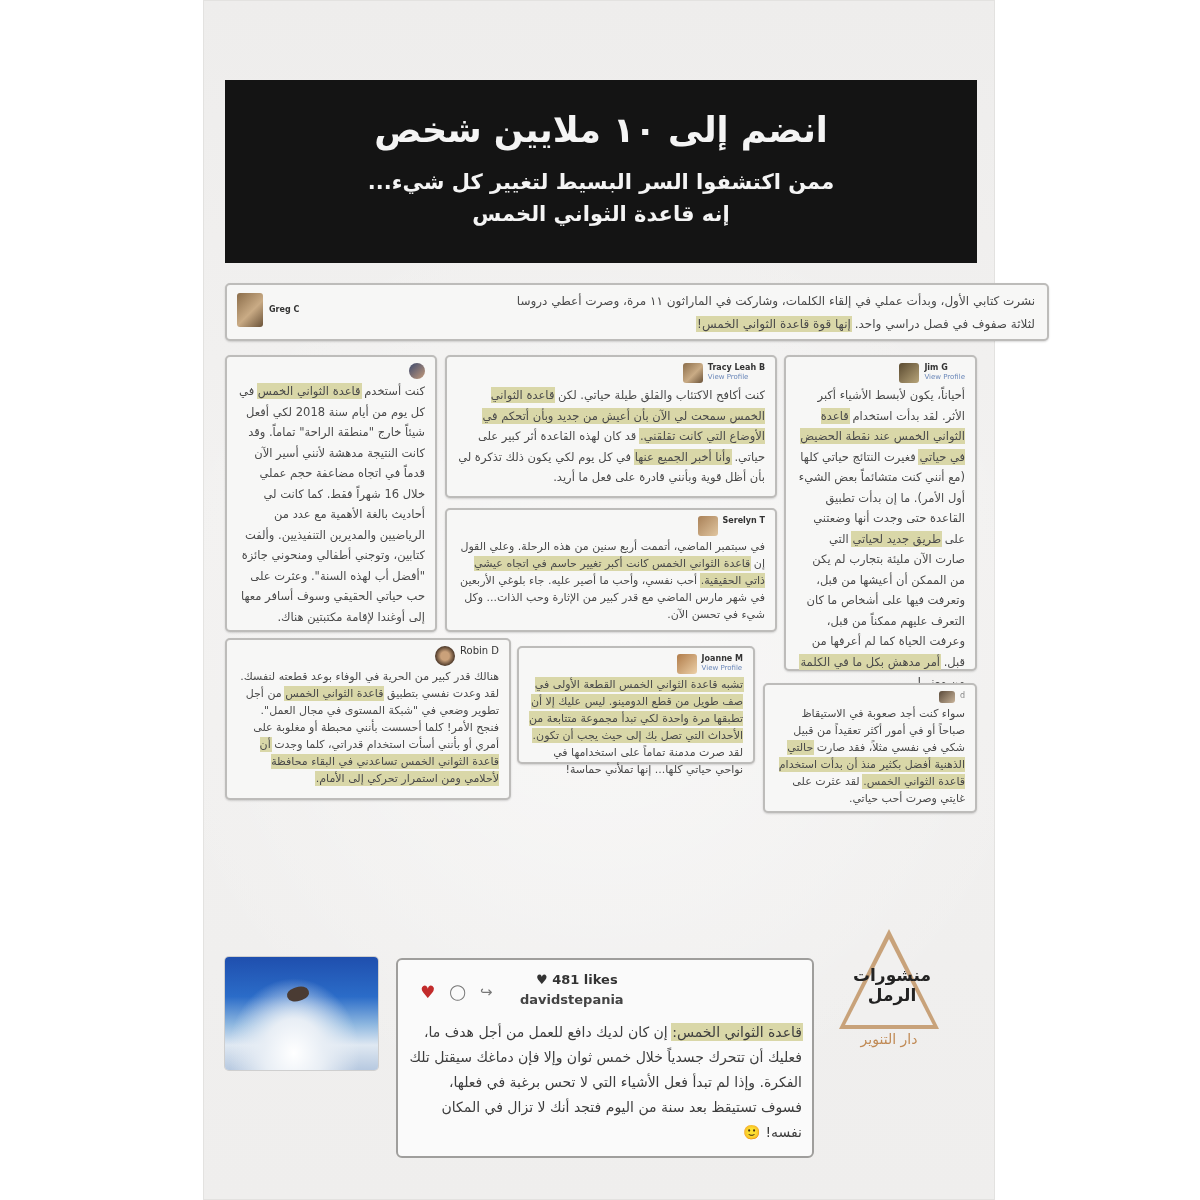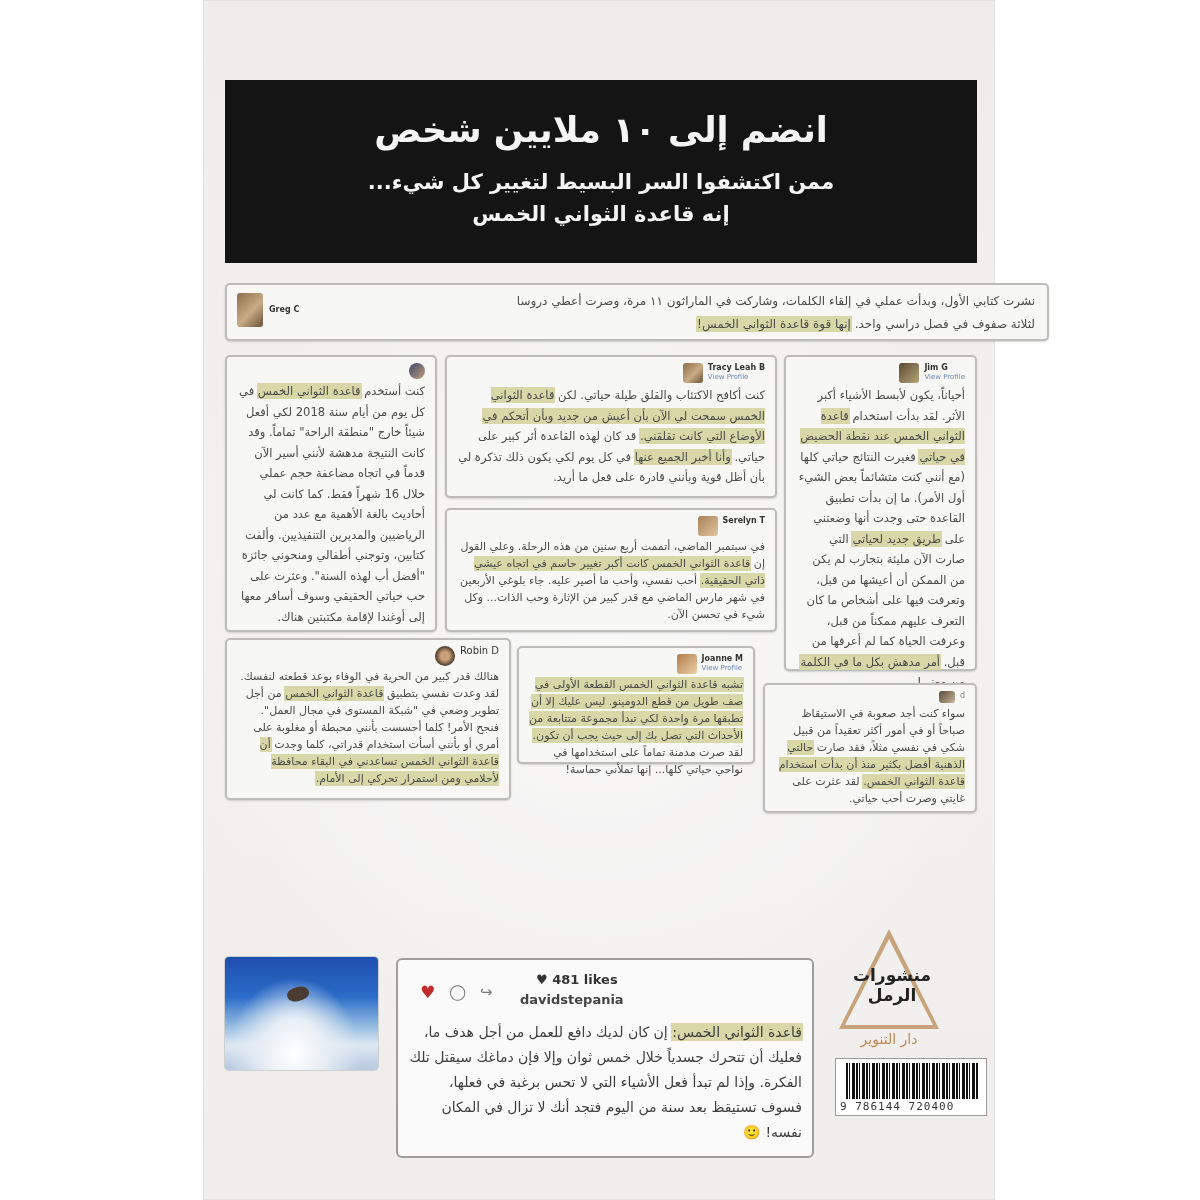--- a/index.html
+++ b/index.html
@@ -223,17 +223,13 @@
     </div>
   </div>
 
   <div class="logo">
     <div class="tri"></div>
     <div class="tri-in"></div>
     <div class="brand">منشورات الرمل</div>
     <div class="house">دار التنوير</div>
   </div>
 
-  <div class="barcode">
-    <div class="bars"></div>
-    <div class="digits">9 786144 720400</div>
-  </div>
 </div>
 
 </body></html>

